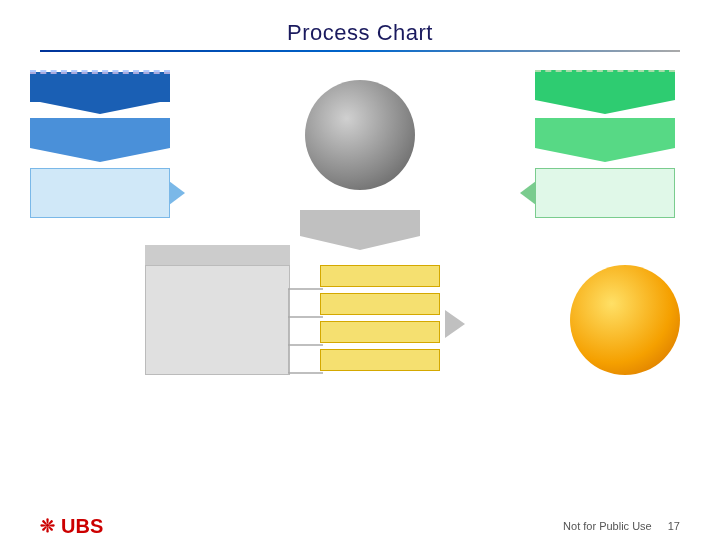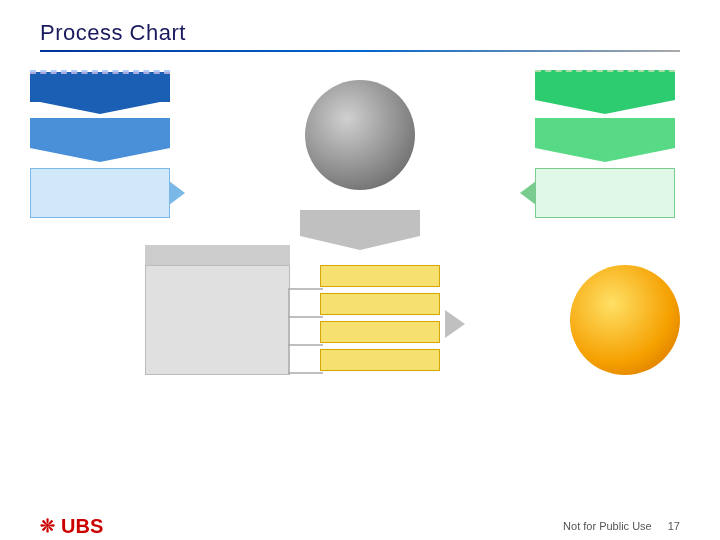--- a/index.html
+++ b/index.html
@@ -11,20 +11,21 @@
       overflow: hidden;
       position: relative;
     }
 
     
     .header {
       position: absolute;
       top: 20px;
       left: 40px;
       right: 40px;
+      text-align: center;
     }
     .header-title {
       font-size: 22px;
       color: #1a1a5e;
       font-weight: 400;
       letter-spacing: 0.5px;
     }
     .header-line {
       height: 2px;
       background: linear-gradient(to right, #003399, #0066cc, #aaaaaa);

